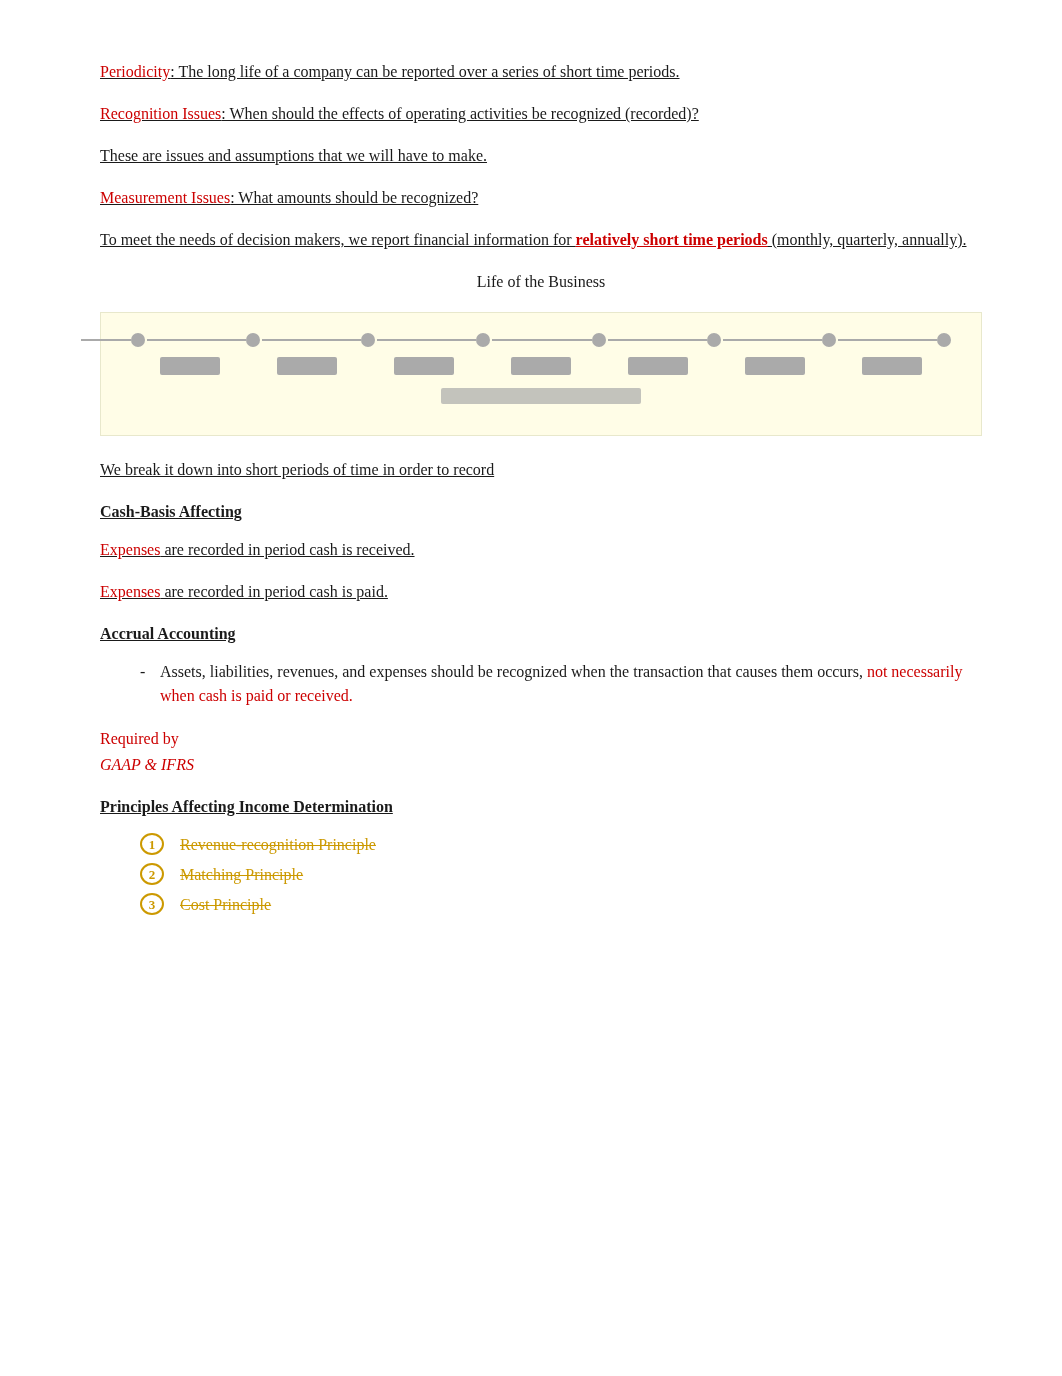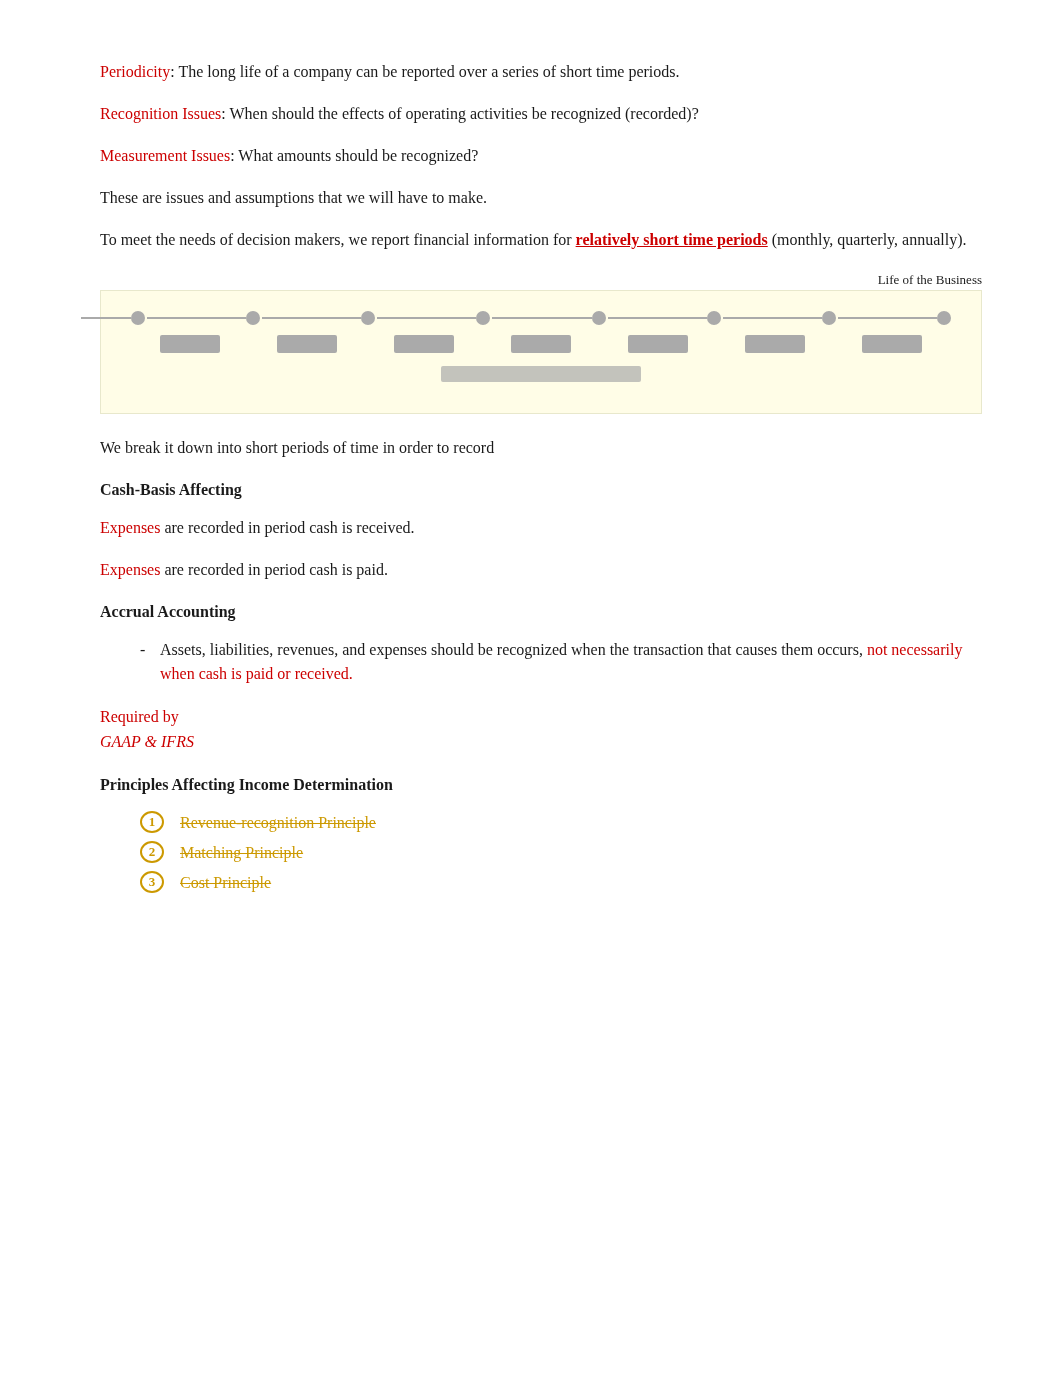--- a/index.html
+++ b/index.html
@@ -24,25 +24,27 @@
     }
 
     .bold-red-underline {
       color: #cc0000;
       font-weight: bold;
       text-decoration: underline;
     }
 
     .paragraph {
       margin-bottom: 18px;
+      text-decoration: underline;
     }
 
     .centered-title {
-      text-align: right;
-      font-size: 13px;
+      text-align: center;
+      font-size: 16px;
+      margin-bottom: 18px;
       font-weight: normal;
     }
 
     .timeline-box {
       background: #fffde7;
       border: 1px solid #e8e8cc;
       padding: 20px 30px 24px 30px;
       margin-bottom: 22px;
       margin-left: 0;
     }
@@ -181,25 +183,25 @@
 <div>
 
   <p class="paragraph">
     <span class="red">Periodicity</span><span>: The long life of a company can be reported over a series of short time periods.</span>
   </p>
 
   <p class="paragraph">
     <span class="red">Recognition Issues</span><span>: When should the effects of operating activities be recognized (recorded)?</span>
   </p>
 
+  <p class="paragraph">These are issues and assumptions that we will have to make.</p>
+
   <p class="paragraph">
     <span class="red">Measurement Issues</span><span>: What amounts should be recognized?</span>
   </p>
-
-  <p class="paragraph">These are issues and assumptions that we will have to make.</p>
 
 
   <p class="paragraph">
     <span>To meet the needs of decision makers, we report financial information for </span><span class="bold-red-underline">relatively short time periods</span><span> (monthly, quarterly, annually).</span>
   </p>
 
   <p class="centered-title">Life of the Business</p>
 
   <div class="timeline-box">
     <div class="timeline-dots-row">

